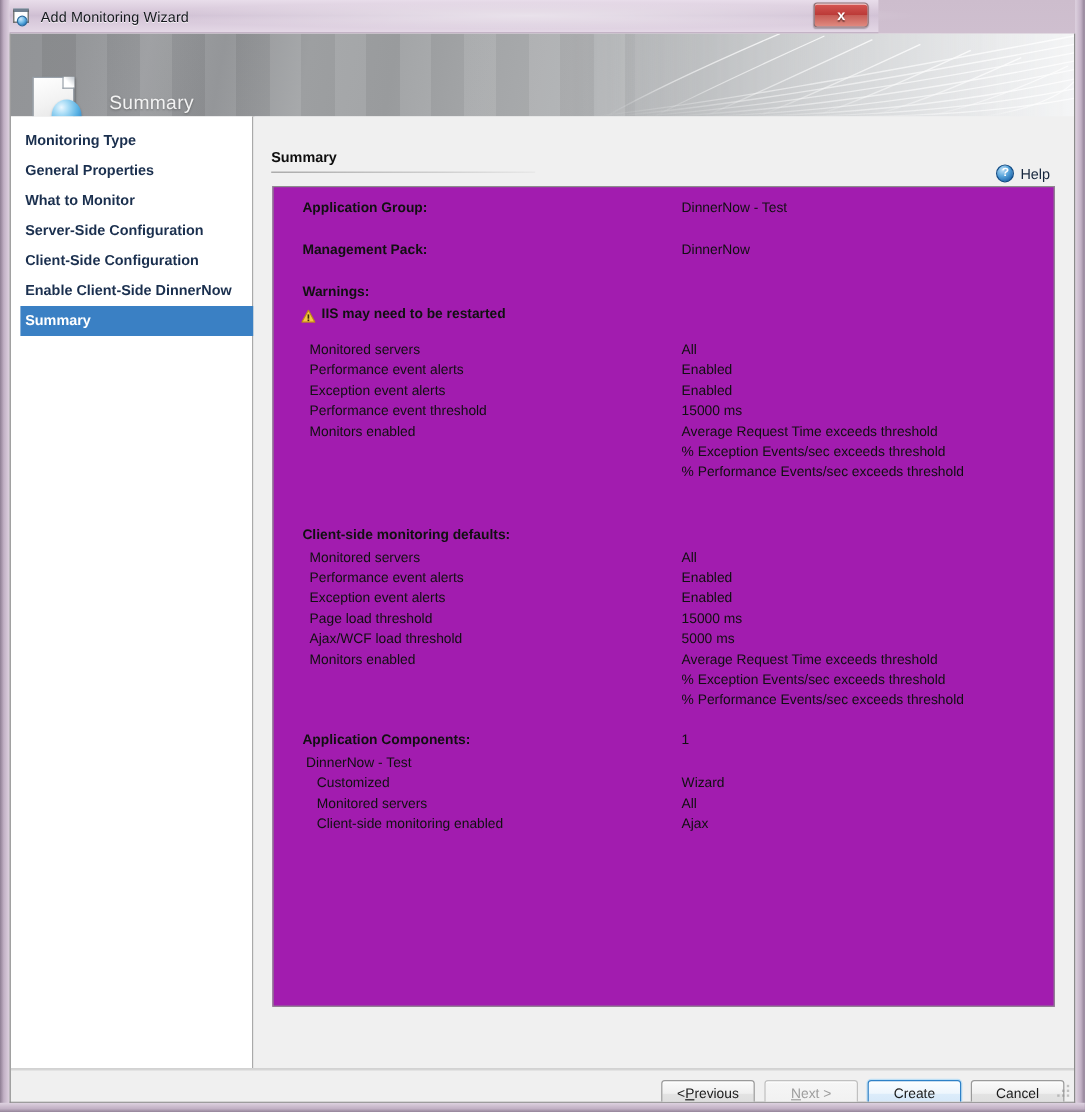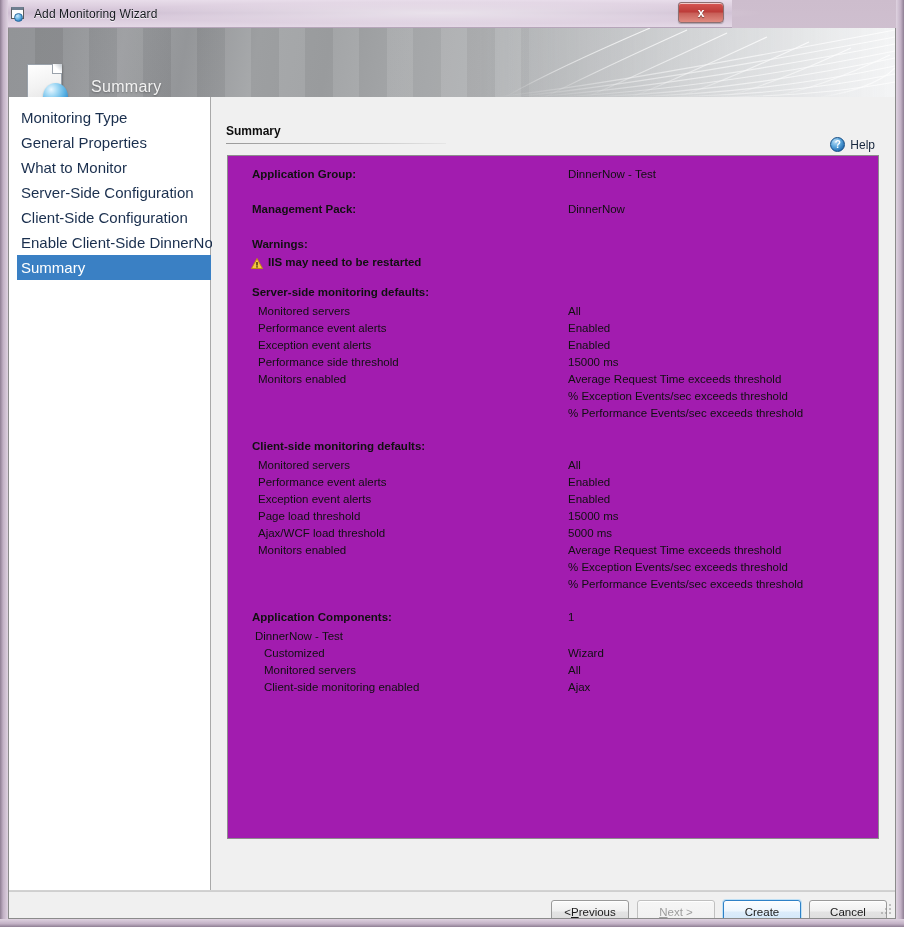--- a/index.html
+++ b/index.html
@@ -139,22 +139,22 @@
 
   #sidebar {
     position:absolute; left:0; top:0; width:202px; height:794px;
     background:#ffffff;
     border-right:1px solid #a9a9a9;
     padding-top: 8px;
   }
   .nav-item {
     height: 25px; line-height: 25px;
     padding-left: 12px;
-    font-size: 15px; color: #1a2f4e;
-    white-space: nowrap; cursor: pointer;
+    font-size: 12px; color: #1a2f4e;
+    white-space: nowrap; cursor: pointer; font-weight: bold;
   }
   .nav-item.selected {
     background: #3a80c4;
     color: #ffffff;
     margin-left: 8px;
     padding-left: 4px;
     width: 194px;
   }
 
   #content {
@@ -360,37 +360,34 @@
               <svg id="warn-icon" viewBox="0 0 12 11">
                 <polygon points="6,0.5 11.5,10.5 0.5,10.5" fill="#f7c545" stroke="#c08a12" stroke-width="1" stroke-linejoin="round"></polygon>
                 <rect x="5.3" y="4" width="1.4" height="3.6" fill="#3a2c05"></rect>
                 <rect x="5.3" y="8.2" width="1.4" height="1.4" fill="#3a2c05"></rect>
               </svg>
               <span class="lbl bold" style="left:40px;">IIS may need to be restarted</span>
             </div>
           </div>
 
           <div class="sect" style="top:130px;">
-            <div class="row" style="height:19px;">
-              <span class="lbl bold indent0">Server-side monitoring defaults:</span>
-            </div>
             <div class="row">
                 <span class="lbl indent1">Monitored servers</span>
                 <span class="val">All</span>
               </div>
             <div class="row">
                 <span class="lbl indent1">Performance event alerts</span>
                 <span class="val">Enabled</span>
               </div>
             <div class="row">
                 <span class="lbl indent1">Exception event alerts</span>
                 <span class="val">Enabled</span>
               </div>
             <div class="row">
-                <span class="lbl indent1">Performance side threshold</span>
+                <span class="lbl indent1">Performance event threshold</span>
                 <span class="val">15000 ms</span>
               </div>
             <div class="row">
                 <span class="lbl indent1">Monitors enabled</span>
                 <span class="val">Average Request Time exceeds threshold</span>
               </div>
             <div class="row">
                 <span class="lbl indent1"></span>
                 <span class="val">% Exception Events/sec exceeds threshold</span>
               </div>

